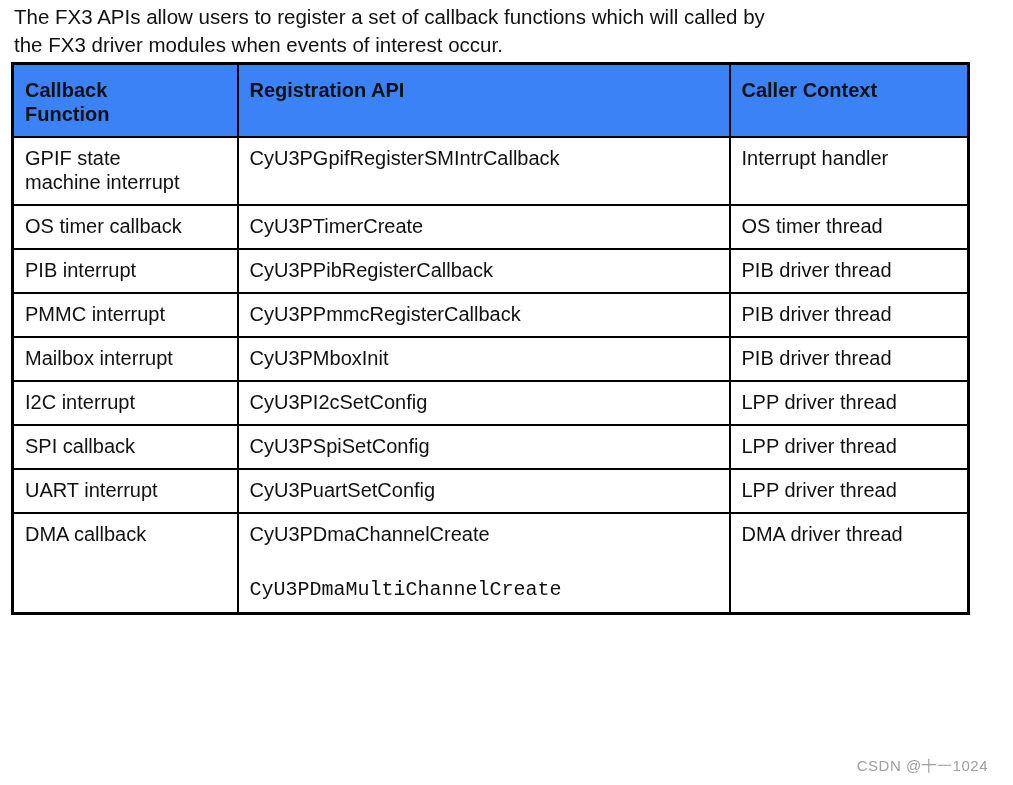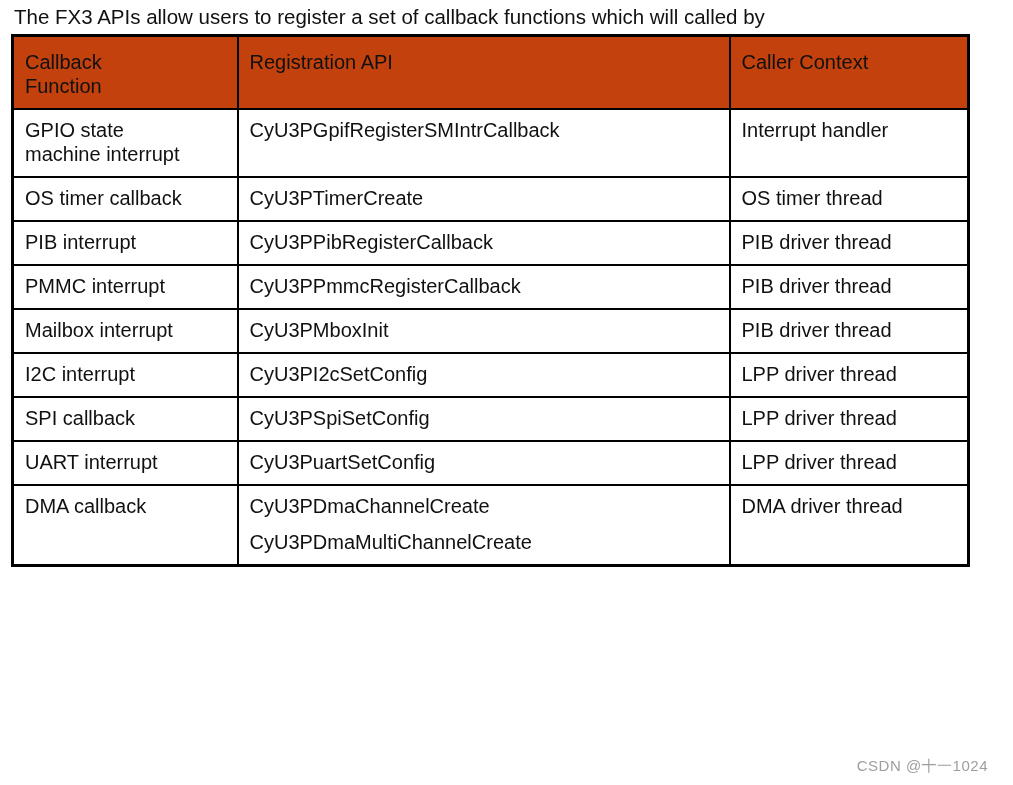--- a/index.html
+++ b/index.html
@@ -32,42 +32,43 @@
     border: 2px solid #000000;
     vertical-align: top;
     text-align: left;
     font-size: 20px;
     line-height: 24px;
     padding: 8px 11px 10px 11px;
     color: #111111;
     overflow: hidden;
   }
   th {
-    background: #c2410c;
-    font-weight: normal;
+    background: #3b82f6;
+    font-weight: bold;
     padding-top: 13px;
   }
   td div, th div { white-space: nowrap; }
-  .api-gap { margin-top: 12px; }
+  .api-gap { margin-top: 32px; font-family: Liberation Mono, monospace; }
   .watermark {
     position: absolute;
     top: 757px;
     right: 25px;
     font-size: 15px;
     color: #9e9e9e;
     letter-spacing: 0.5px;
   }
 </style>
 </head>
 <body>
 
 <div class="page">
 
   <p class="intro">
     <span>The FX3 APIs allow users to register a set of callback functions which will called by</span><br>
+    <span>the FX3 driver modules when events of interest occur.</span>
   </p>
 
   <table class="api-table">
     <colgroup>
       <col class="c1">
         <col class="c2">
         <col class="c3">
     </colgroup>
     <thead>
       <tr>
@@ -79,21 +80,21 @@
           <div>Registration API</div>
         </th>
         <th>
           <div>Caller Context</div>
         </th>
       </tr>
     </thead>
     <tbody>
         <tr>
           <td>
-            <div>GPIO state</div>
+            <div>GPIF state</div>
             <div>machine interrupt</div>
           </td>
           <td>
             <div>CyU3PGpifRegisterSMIntrCallback</div>
           </td>
           <td>Interrupt handler</td>
         </tr>
         <tr>
           <td>
             <div>OS timer callback</div>

